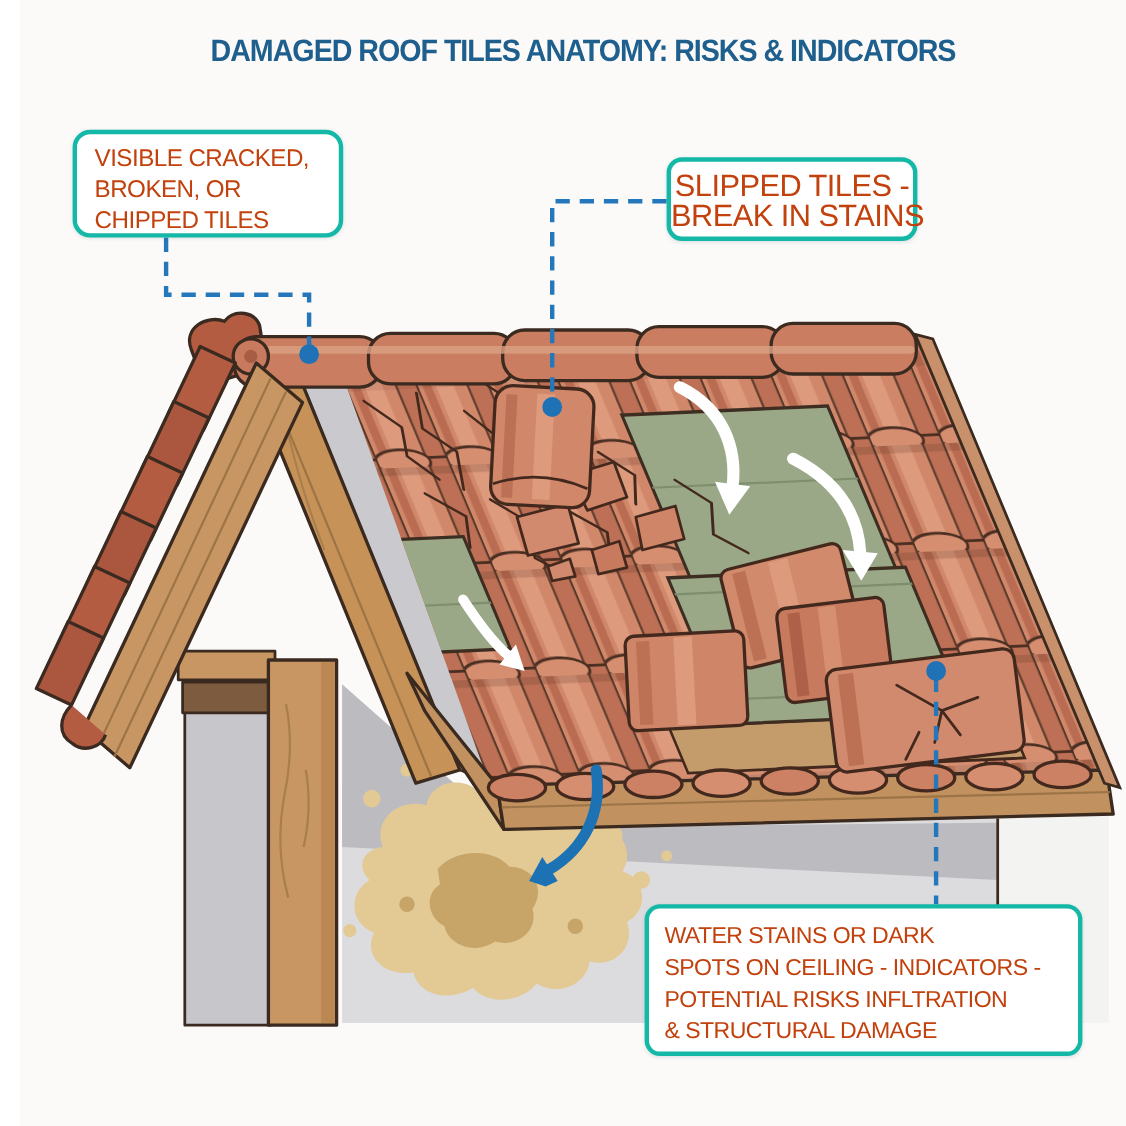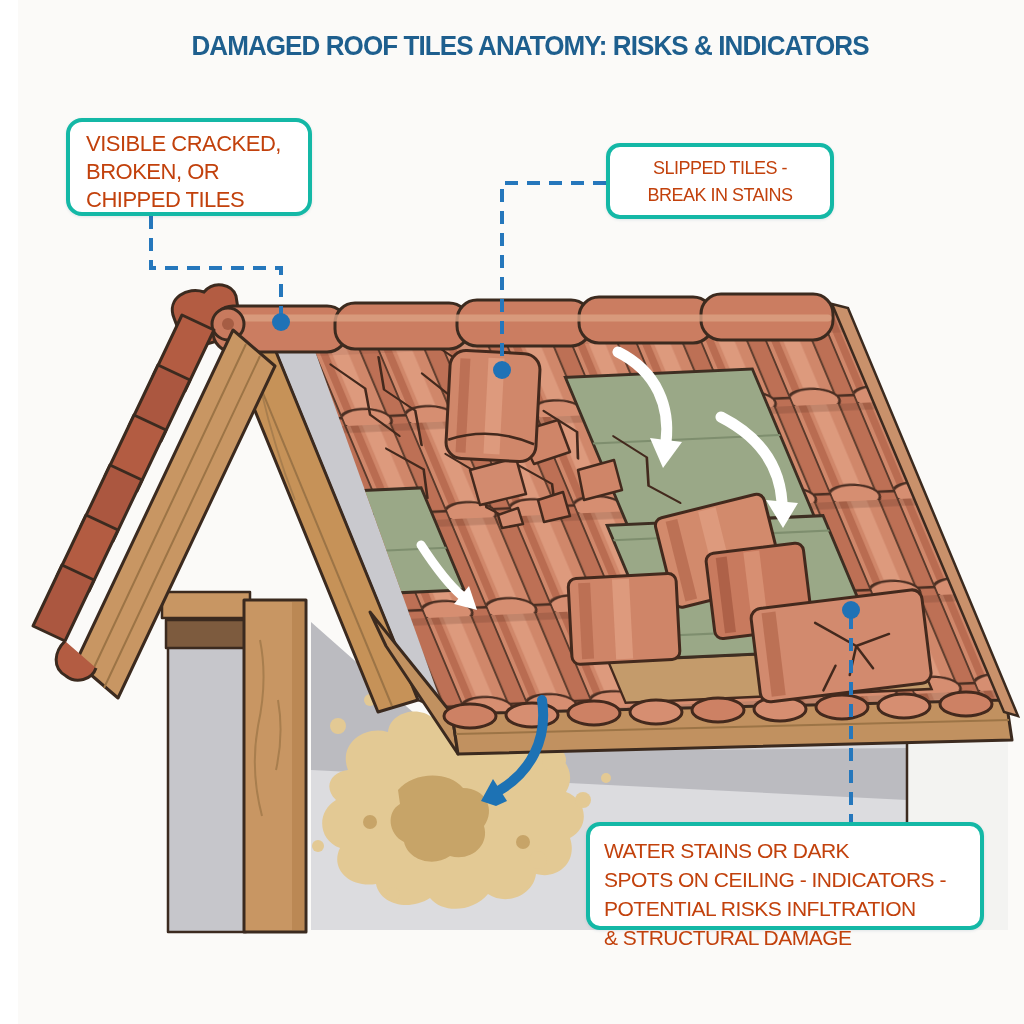--- a/index.html
+++ b/index.html
@@ -8,22 +8,22 @@
   svg{position:absolute;left:0;top:0;}
   .title{position:absolute;left:0;top:30px;width:1024px;text-align:center;
          font-size:28px;font-weight:bold;letter-spacing:-1px;color:#1e5f8e;
          transform:scaleX(.93);}
   .callout{position:absolute;background:#ffffff;border:4px solid #14b8a6;color:#c2410c;
            font-weight:normal;box-sizing:border-box;box-shadow:0 1px 3px rgba(40,80,120,.12);}
   .callout .ln{white-space:nowrap;letter-spacing:-.5px;}
   #box-cracked{left:48px;top:118px;width:246px;height:98px;border-radius:16px;
                padding:8px 0 0 16px;font-size:22px;line-height:28px;}
   #box-slipped{left:588px;top:143px;width:228px;height:76px;border-radius:14px;
-               padding-top:8px;font-size:18px;line-height:27px;text-align:center;}
-  #box-water{left:568px;top:822px;width:398px;height:108px;border-radius:14px;
+               padding-top:8px;font-size:28px;line-height:27px;text-align:center;}
+  #box-water{left:568px;top:822px;width:398px;height:138px;border-radius:14px;
              padding:10px 0 17px 14px;font-size:21px;line-height:29px;letter-spacing:-.6px;}
   #box-water .center{padding-right:14px;}
 </style>
 </head>
 <body>
 
 <div class="stage">
 
 <svg width="1024" height="1024" viewBox="0 0 1024 1024">
   <defs>

